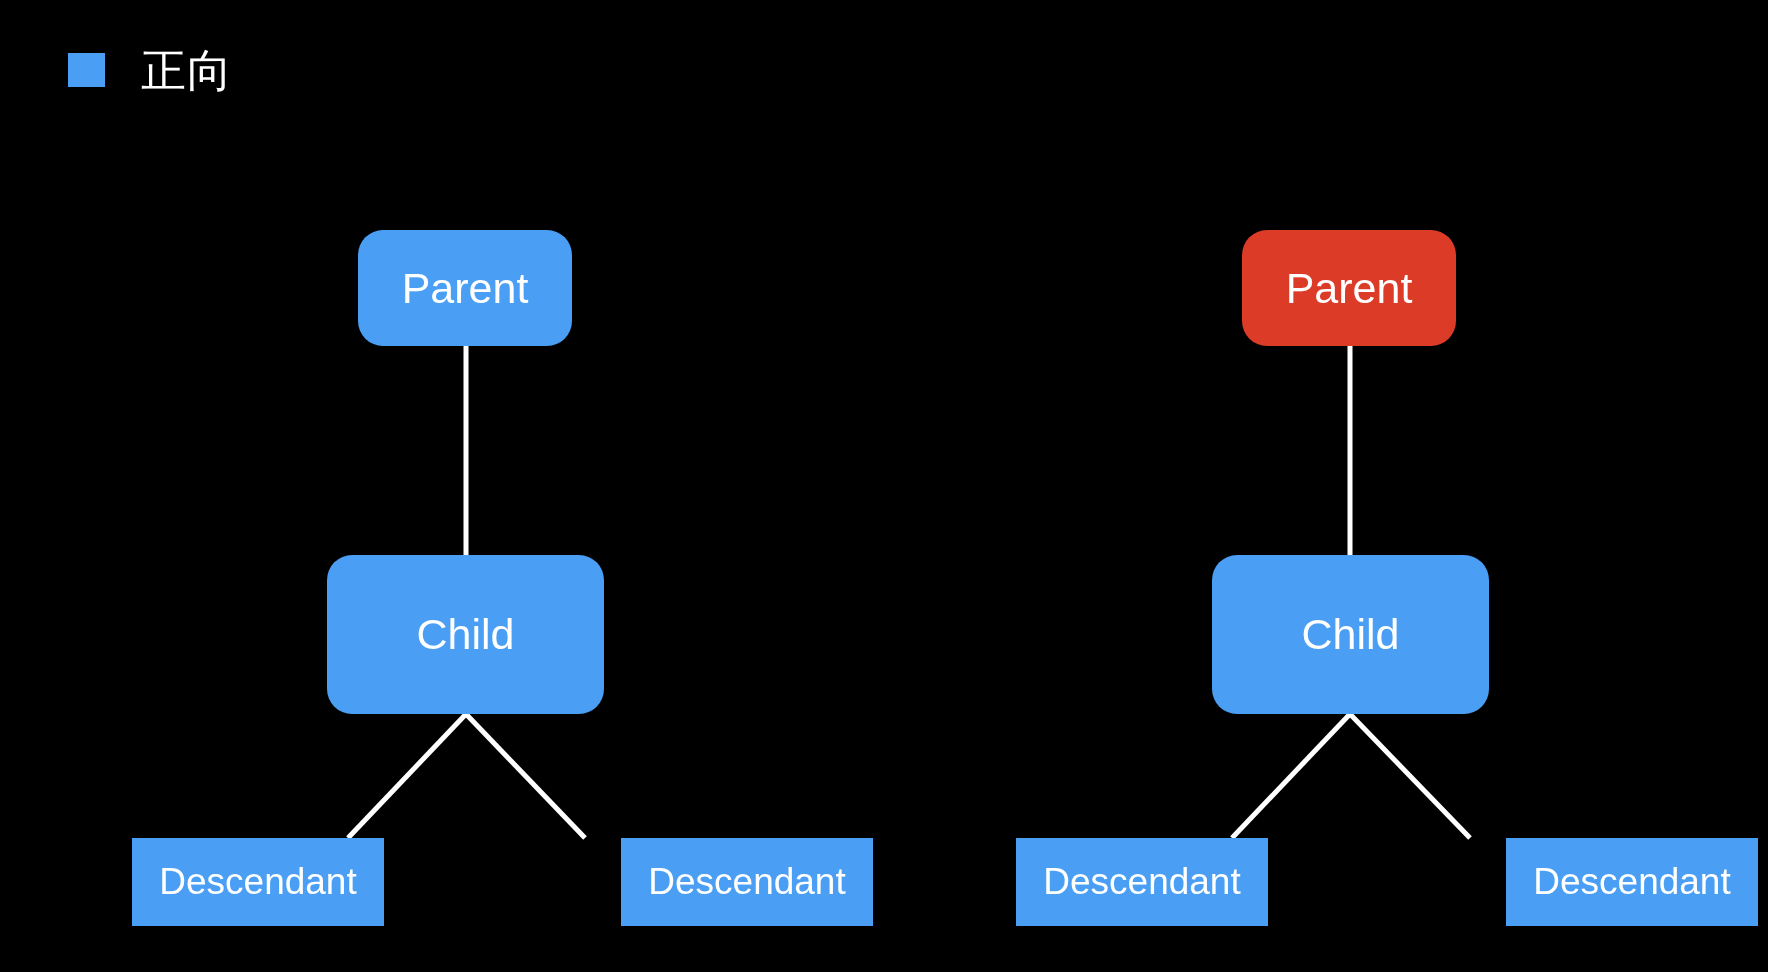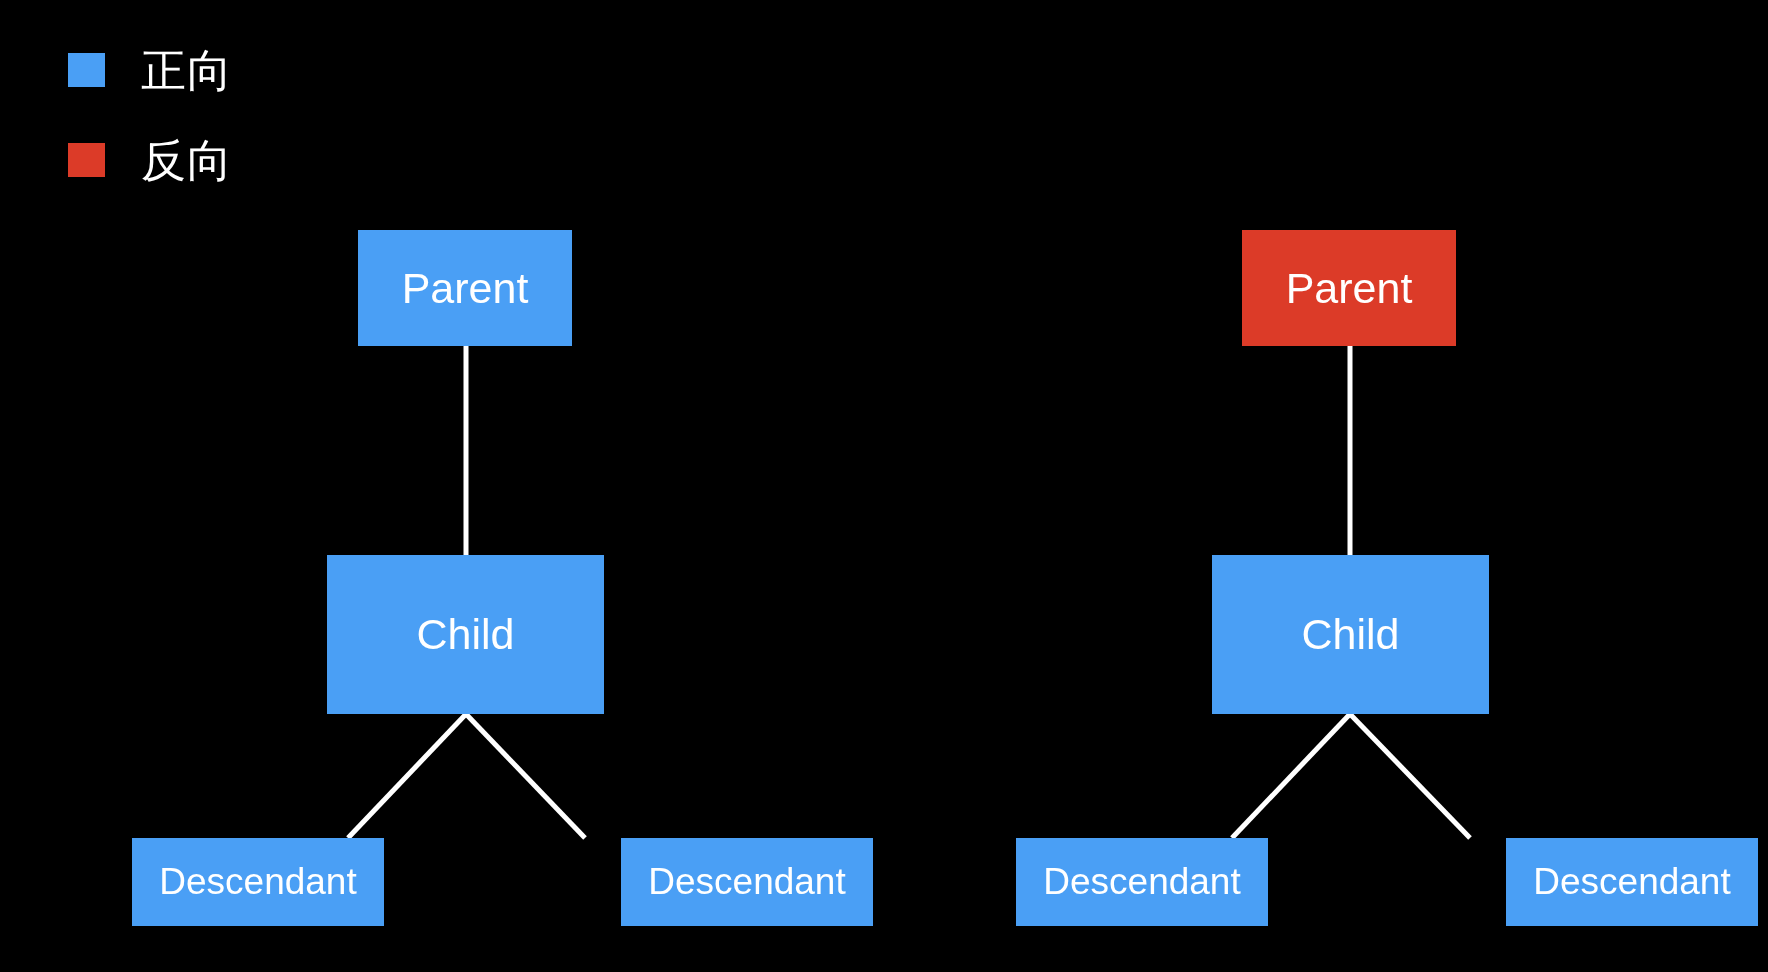--- a/index.html
+++ b/index.html
@@ -81,20 +81,21 @@
     color: #ffffff;
     box-sizing: border-box;
     white-space: nowrap;
   }
   .node.blue { background: #4a9ff5; }
   .node.red  { background: #dc3b28; }
 
   .node.parent,
   .node.child {
     font-size: 43px;
+    border-radius: 25px;
   }
   .node.descendant {
     font-size: 37px;
     margin-left: 36px;
   }
 
   
   .n-l-parent      { left: 358px;  top: 230px; width: 214px; height: 116px; }
   .n-l-child       { left: 327px;  top: 555px; width: 277px; height: 159px; }
   .n-l-desc-a      { left: 96px;   top: 838px; width: 252px; height: 88px;  }
@@ -108,24 +109,20 @@
 </style>
 </head>
 <body>
 
 <div id="canvas">
 
   <div class="legend">
     <div class="legend-row">
       <span class="legend-swatch forward"></span>
       <span class="legend-label">正向</span>
-    </div>
-    <div class="legend-row">
-      <span class="legend-swatch reverse"></span>
-      <span class="legend-label">反向</span>
     </div>
   </div>
 
   <svg id="edges" viewBox="0 0 1768 972" width="1768" height="972">
 
     <line x1="466" y1="346" x2="466" y2="555"></line>
     <line x1="466" y1="714" x2="348" y2="838"></line>
     <line x1="466" y1="714" x2="585" y2="838"></line>
 
     <line x1="1350" y1="346" x2="1350" y2="555"></line>

